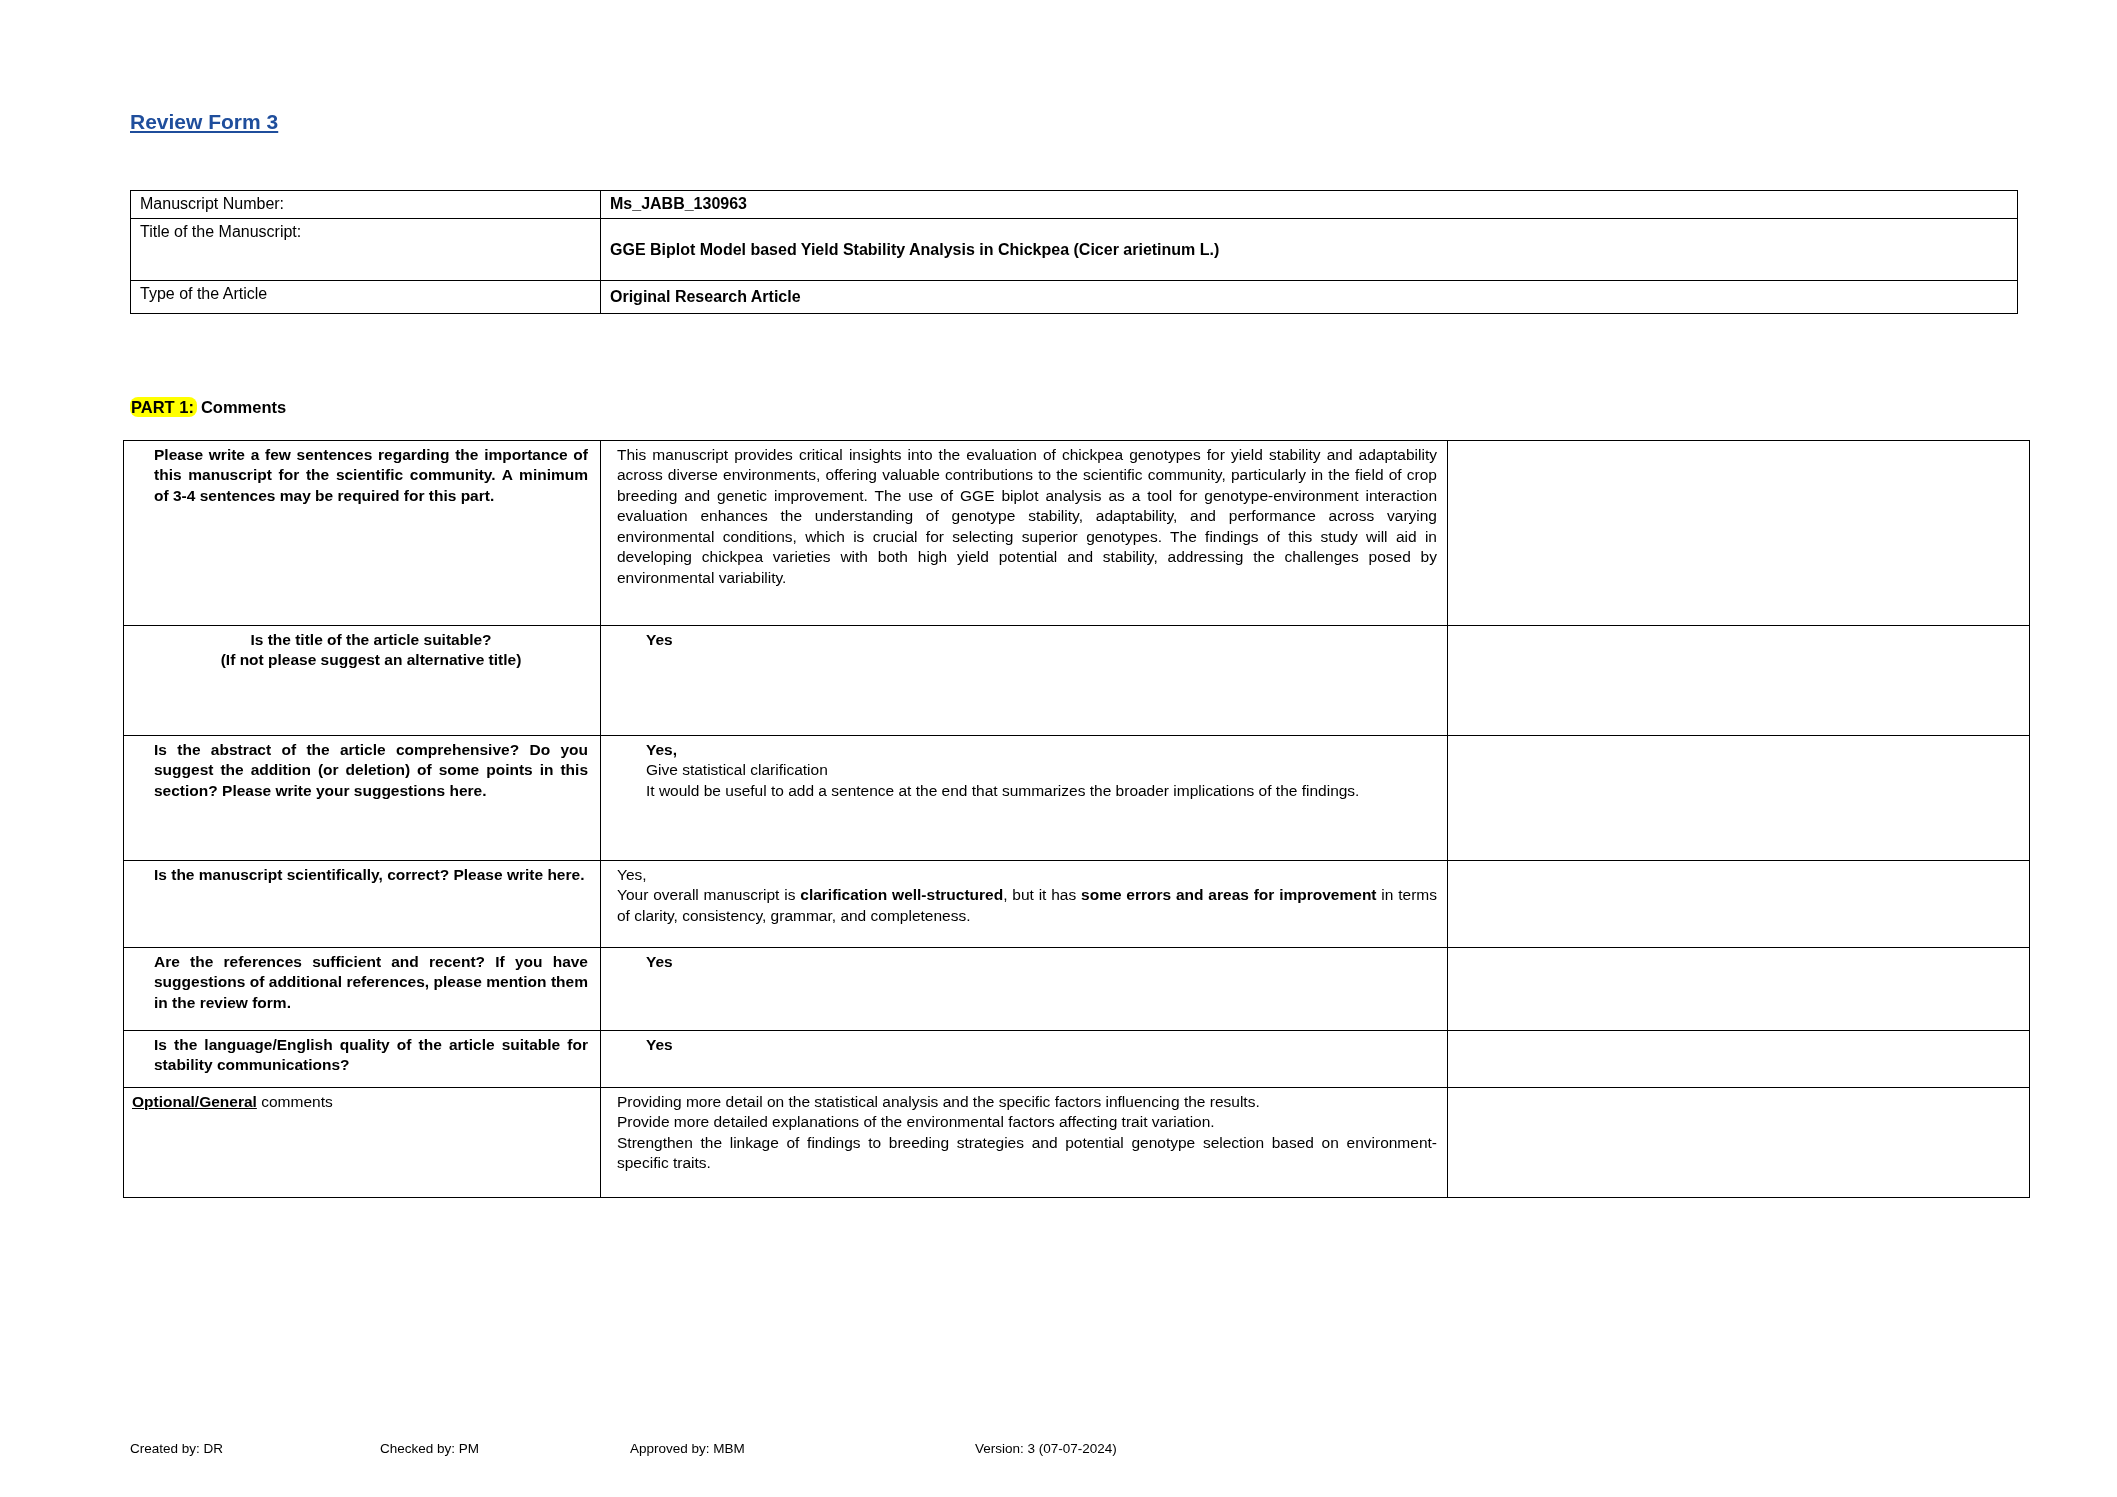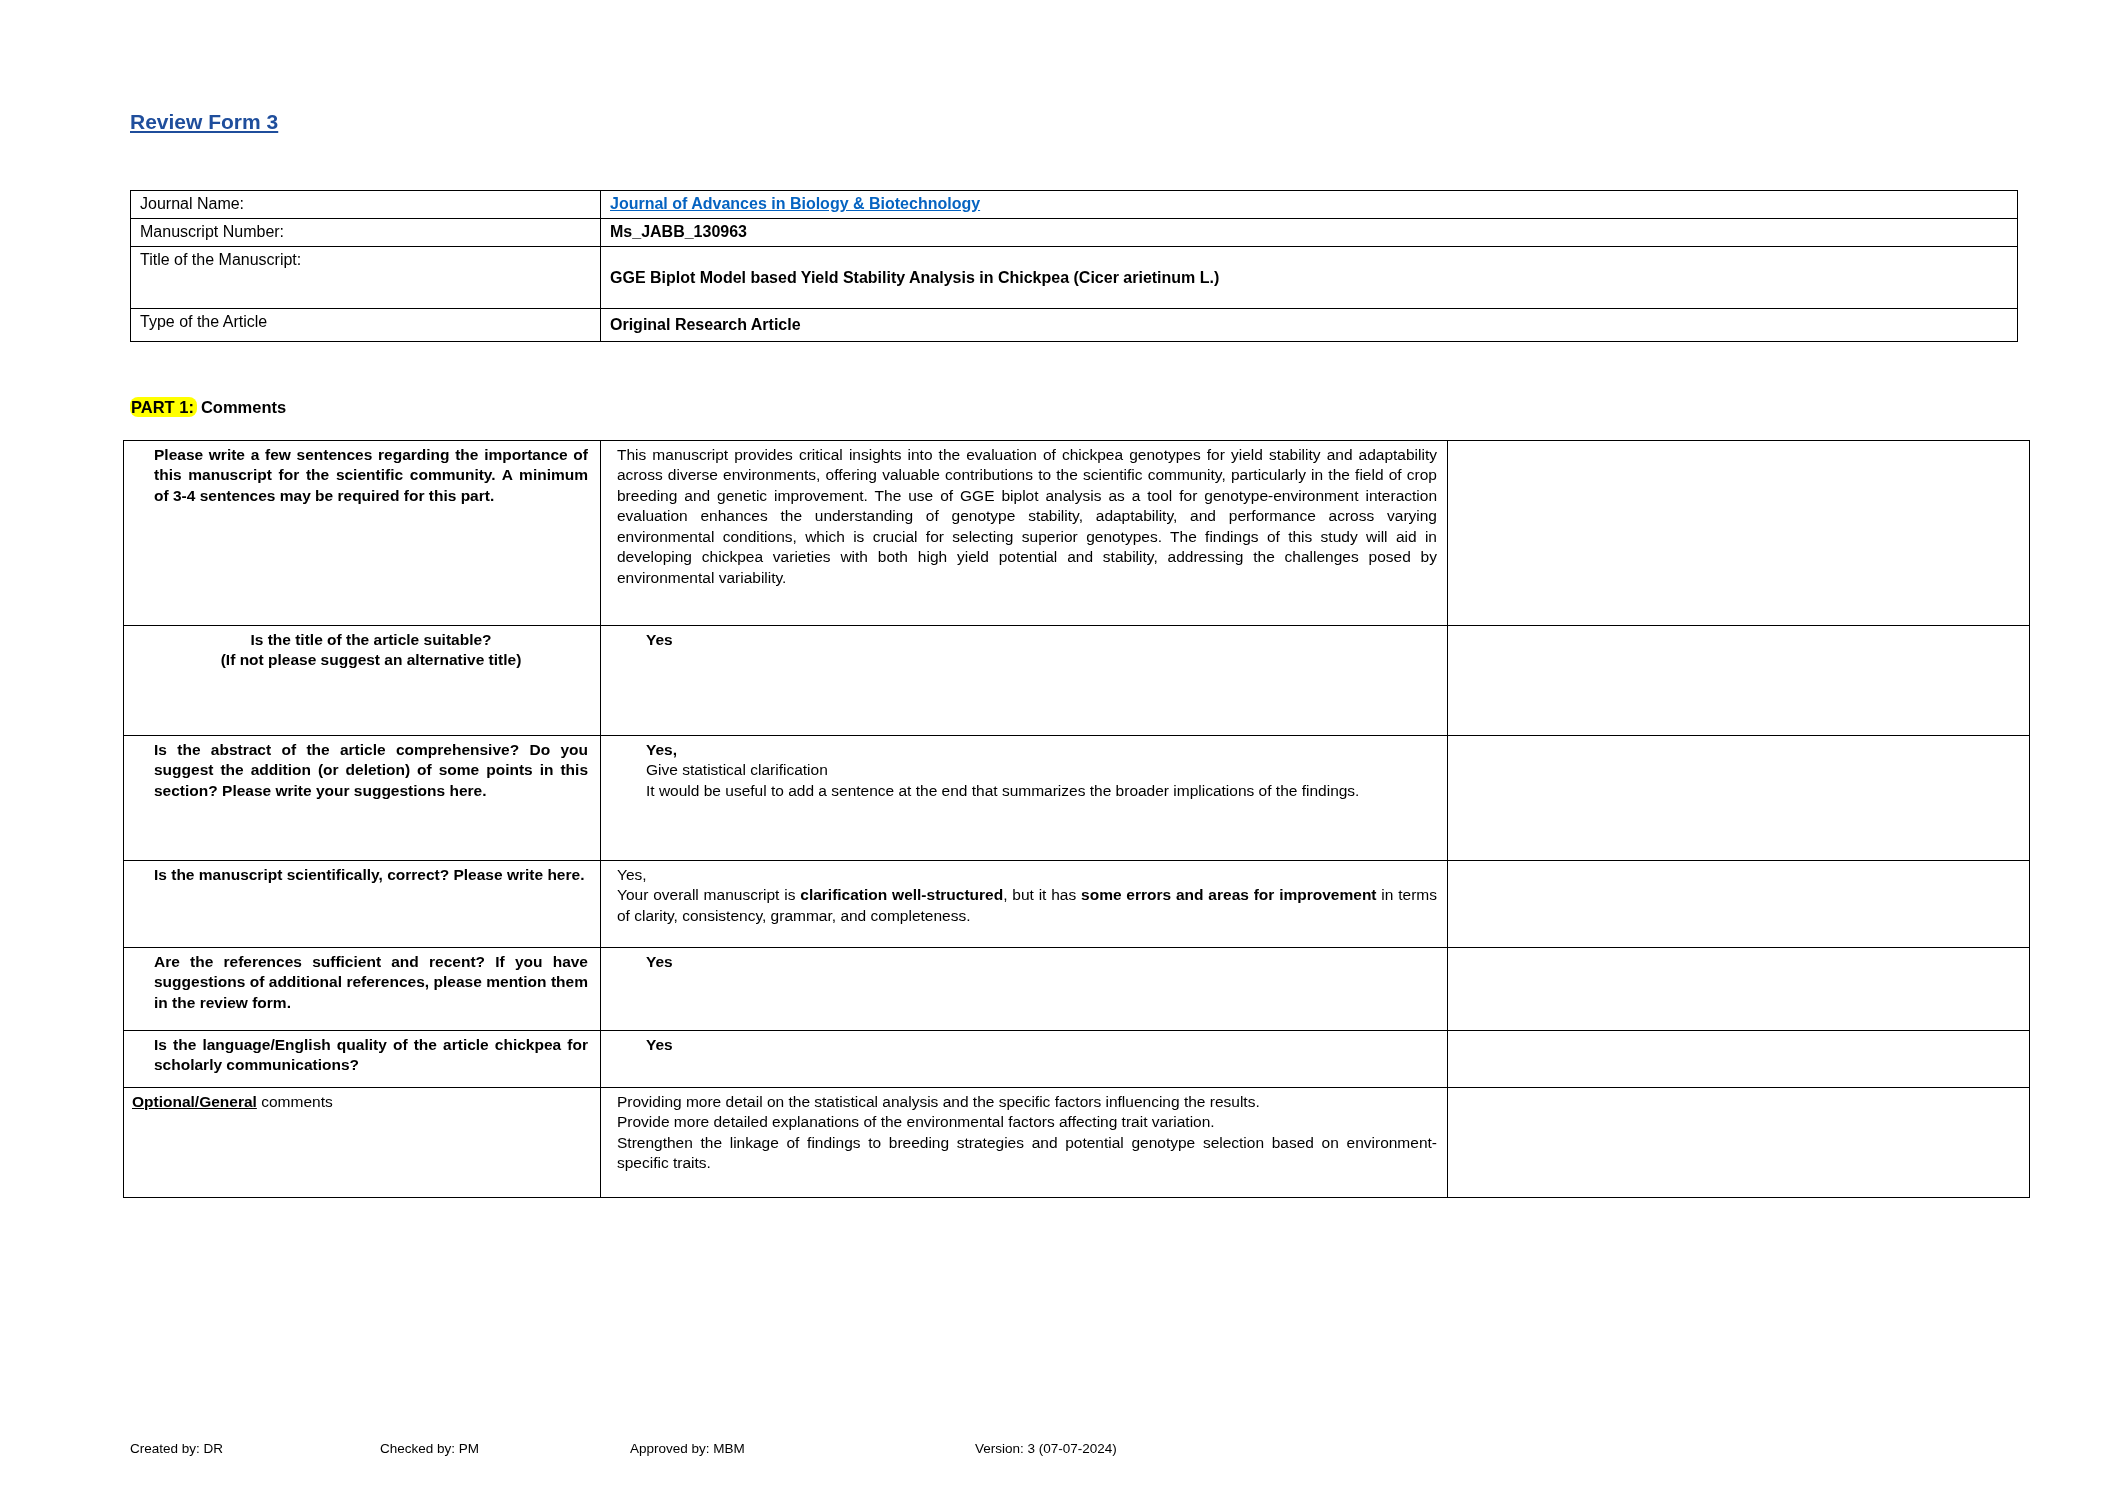--- a/index.html
+++ b/index.html
@@ -82,24 +82,20 @@
 <div class="doc">
 
   <div class="form-title">Review Form 3</div>
 
   <table class="info-table">
     <colgroup>
       <col style="width:470px">
       <col style="width:1417px">
     </colgroup>
     <tbody>
-        <tr class="row-journal">
-      <td class="info-label">Journal Name:</td>
-      <td><span class="journal-link">Journal of Advances in Biology &amp; Biotechnology</span></td>
-    </tr>
     <tr class="row-msnum">
       <td class="info-label">Manuscript Number:</td>
       <td class="info-value">Ms_JABB_130963</td>
     </tr>
     <tr class="row-title">
       <td class="info-label">Title of the Manuscript:</td>
       <td class="info-value v-mid">GGE Biplot Model based Yield Stability Analysis in Chickpea (Cicer arietinum L.)</td>
     </tr>
     <tr class="row-type">
       <td class="info-label">Type of the Article</td>
@@ -153,21 +149,21 @@
       <td></td>
     </tr>
 
     <tr class="hr-5">
       <td class="q-cell">Are the references sufficient and recent? If you have suggestions of additional references, please mention them in the review form.</td>
       <td class="c-cell c-indent bold">Yes</td>
       <td></td>
     </tr>
 
     <tr class="hr-6">
-      <td class="q-cell">Is the language/English quality of the article chickpea for scholarly communications?</td>
+      <td class="q-cell">Is the language/English quality of the article suitable for stability communications?</td>
       <td class="c-cell c-indent bold">Yes</td>
       <td></td>
     </tr>
 
     <tr class="hr-7">
       <td class="q-opt">
         <span class="bold underline">Optional/General</span><span> comments</span>
       </td>
       <td class="c-cell">
         <div class="just">Providing more detail on the statistical analysis and the specific factors influencing the results.</div>

